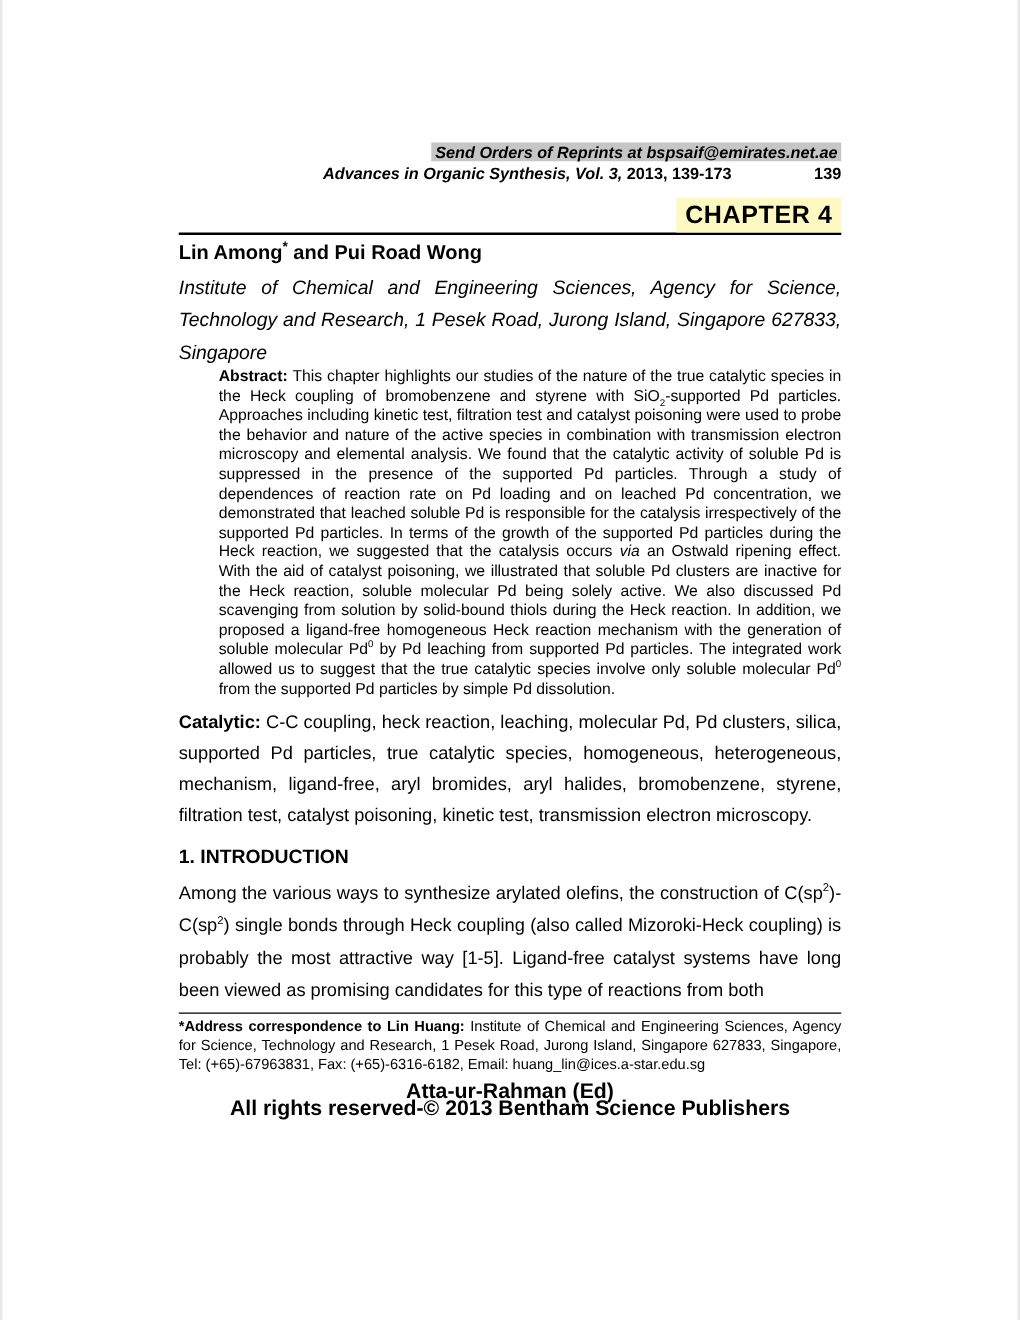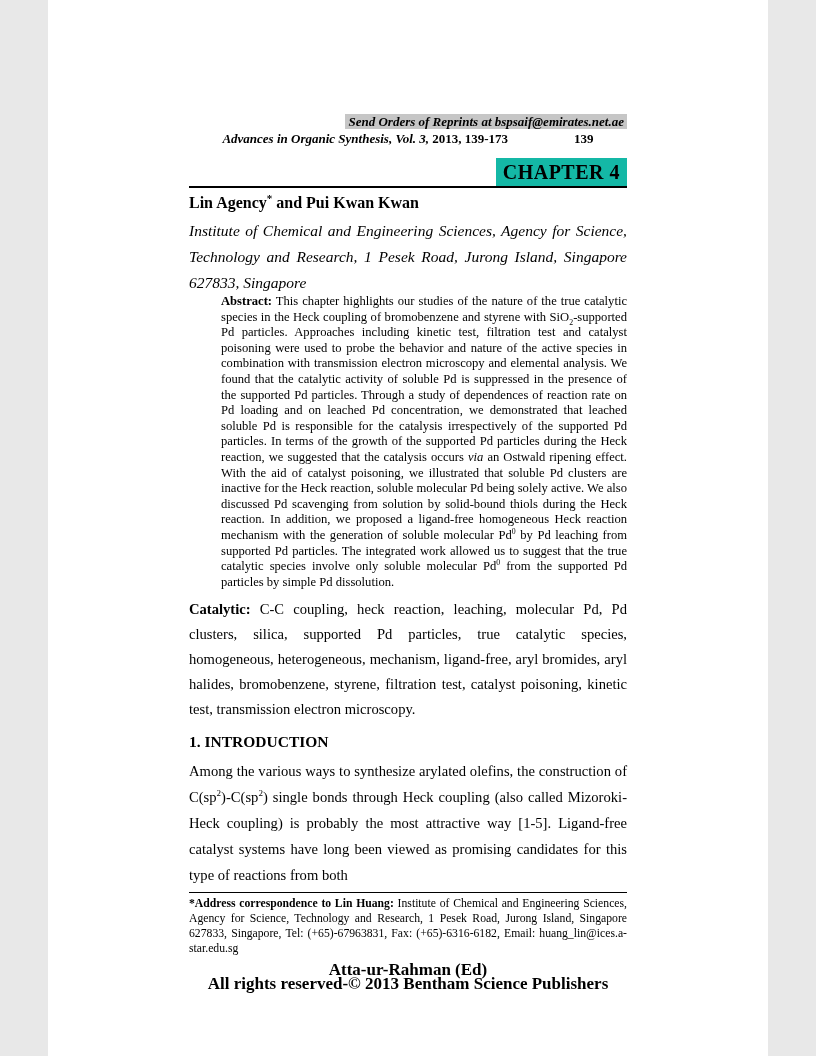--- a/index.html
+++ b/index.html
@@ -1,53 +1,53 @@
 <!DOCTYPE html>
 <html><head>
 <meta charset="utf-8">
 <style>
   * { box-sizing: border-box; }
   html, body { margin: 0; padding: 0; background: #e8e8e8; }
   .page {
     position: relative;
-    width: 720px;
+    width: 812px;
     height: 1056px;
     margin: 0 auto;
     background: #ffffff;
     color: #000;
-    font-family: Liberation Serif, serif;
+    font-family: Liberation Sans, sans-serif;
     padding: 114px 141px 0 141px;
     overflow: hidden;
   }
   
   .hdr-line1 { text-align: right; font-size: 13px; line-height: 15px; }
   .hdr-line1 .hl {
     background: #c6c6c6;
     font-weight: bold;
     font-style: italic;
     padding: 0 3px;
   }
   .hdr-line2 {
     display: flex;
-    justify-content: center;
+    justify-content: flex-end;
     gap: 66px;
     font-size: 13px;
     line-height: 15px;
     font-weight: bold;
     margin-top: 2px;
   }
   .hdr-line2 .cit-it { font-style: italic; }
   .chap-row {
     margin-top: 12px;
     border-bottom: 2px solid #000;
     text-align: right;
   }
   .chap-box {
     display: inline-block;
-    background: #14b8a6;
+    background: #fef9c3;
     font-weight: bold;
     font-size: 20px;
     line-height: 24px;
     padding: 2px 7px;
     letter-spacing: 0.5px;
   }
   
   .title {
     font-size: 18px;
     line-height: 27px;
@@ -92,21 +92,21 @@
   <div class="hdr-line1"><span class="hl">Send Orders of Reprints at bspsaif@emirates.net.ae</span></div>
 
   <div class="hdr-line2">
       <span><span class="cit-it">Advances in Organic Synthesis, Vol. 3,</span><span> 2013, 139-173</span></span>
       <span>139</span>
     </div>
 
   <div class="chap-row"><span class="chap-box">CHAPTER 4</span></div>
 
 
-  <div class="authors"><span>Lin Agency</span><sup class="sup-star">*</sup><span> and Pui Kwan Kwan</span></div>
+  <div class="authors"><span>Lin Among</span><sup class="sup-star">*</sup><span> and Pui Road Wong</span></div>
 
   <div class="affil">Institute of Chemical and Engineering Sciences, Agency for Science, Technology and Research, 1 Pesek Road, Jurong Island, Singapore 627833, Singapore</div>
 
   <div class="abstract"><span class="b">Abstract:</span><span> This chapter highlights our studies of the nature of the true catalytic species in the Heck coupling of bromobenzene and styrene with SiO</span><sub class="sub-s">2</sub><span>-supported Pd particles. Approaches including kinetic test, filtration test and catalyst poisoning were used to probe the behavior and nature of the active species in combination with transmission electron microscopy and elemental analysis. We found that the catalytic activity of soluble Pd is suppressed in the presence of the supported Pd particles. Through a study of dependences of reaction rate on Pd loading and on leached Pd concentration, we demonstrated that leached soluble Pd is responsible for the catalysis irrespectively of the supported Pd particles. In terms of the growth of the supported Pd particles during the Heck reaction, we suggested that the catalysis occurs </span><span class="it">via</span><span> an Ostwald ripening effect. With the aid of catalyst poisoning, we illustrated that soluble Pd clusters are inactive for the Heck reaction, soluble molecular Pd being solely active. We also discussed Pd scavenging from solution by solid-bound thiols during the Heck reaction. In addition, we proposed a ligand-free homogeneous Heck reaction mechanism with the generation of soluble molecular Pd</span><sup class="sup-s">0</sup><span> by Pd leaching from supported Pd particles. The integrated work allowed us to suggest that the true catalytic species involve only soluble molecular Pd</span><sup class="sup-s">0</sup><span> from the supported Pd particles by simple Pd dissolution.</span></div>
 
   <div class="keywords"><span class="b">Catalytic:</span><span> C-C coupling, heck reaction, leaching, molecular Pd, Pd clusters, silica, supported Pd particles, true catalytic species, homogeneous, heterogeneous, mechanism, ligand-free, aryl bromides, aryl halides, bromobenzene, styrene, filtration test, catalyst poisoning, kinetic test, transmission electron microscopy.</span></div>
 
   <div class="sec-heading">1. INTRODUCTION</div>
 
   <div class="para"><span>Among the various ways to synthesize arylated olefins, the construction of C(sp</span><sup class="sup-s">2</sup><span>)-C(sp</span><sup class="sup-s">2</sup><span>) single bonds through Heck coupling (also called Mizoroki-Heck coupling) is probably the most attractive way [1-5]. Ligand-free catalyst systems have long been viewed as promising candidates for this type of reactions from both</span></div>

